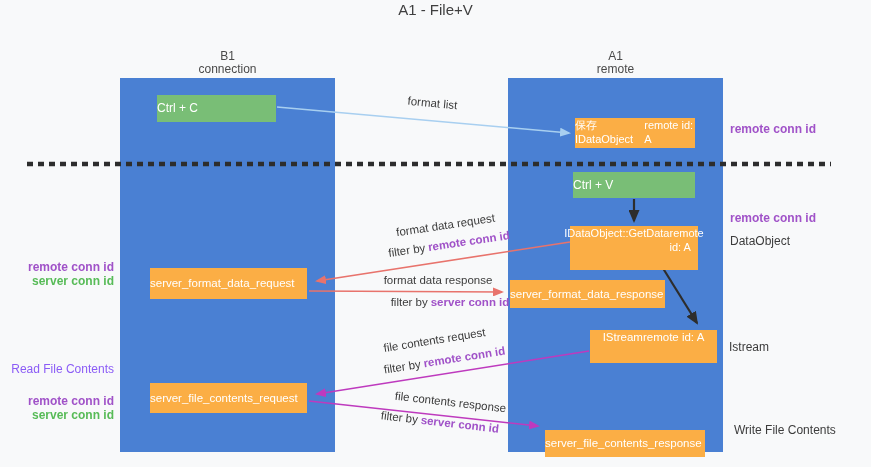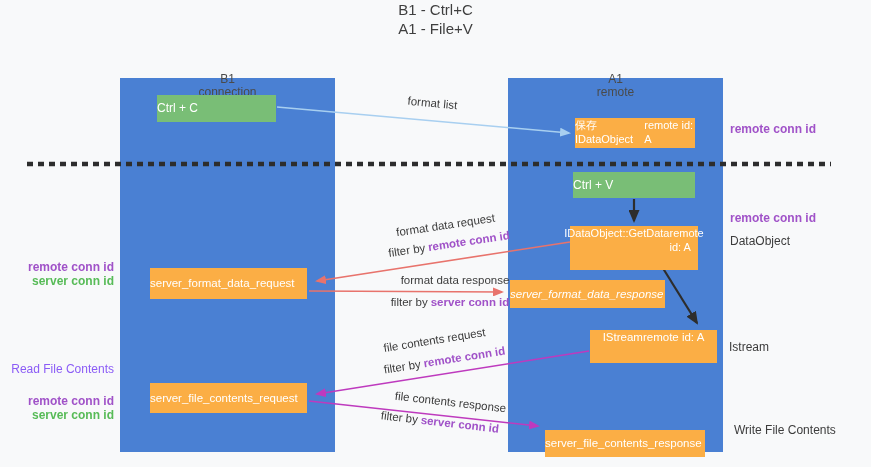--- a/index.html
+++ b/index.html
@@ -6,50 +6,50 @@
   .canvas{
     position:relative;width:871px;height:467px;overflow:hidden;
     background:#f8f9fa;
     font-family:"Liberation Sans",sans-serif;
     color:#3c3c3c;
   }
   .abs{position:absolute;}
   
   .title{left:0;top:6;width:871px;text-align:center;font-size:15px;line-height:19px;color:#3f3f3f;z-index:3;}
   
-  .colhdr{top:50px;width:215px;text-align:center;font-size:12px;line-height:13px;color:#4a4a4a;z-index:3;margin-top:23px;}
+  .colhdr{top:50px;width:215px;text-align:center;font-size:12px;line-height:13px;color:#4a4a4a;z-index:3;}
   .colhdr.left{left:120px;} .colhdr.right{left:508px;}
   
   .column{top:78px;width:215px;height:374px;background:#4a80d3;z-index:1;}
   .column.left{left:120px;} .column.right{left:508px;}
   
   .overlay{left:0;top:0;z-index:2;pointer-events:none;}
   
   .node{z-index:3;text-align:left;color:#fff;font-size:11.5px;}
   .green{background:#79be76;}
   .orange{background:#fbae45;}
   .two{display:flex;justify-content:center;line-height:14px;font-size:11px;}
   .n-ctrlc{left:157px;top:95px;width:119px;height:27px;line-height:27px;font-size:12px;}
   .n-save{left:575px;top:118px;width:120px;height:30px;}
   .n-ctrlv{left:573px;top:172px;width:122px;height:26px;line-height:26px;font-size:12px;}
   .n-getdata{left:570px;top:226px;width:128px;height:44px;}
   .n-istream{left:590px;top:330px;width:127px;height:33px;line-height:15px;font-size:11.5px;}
   .n-freq{left:150px;top:268px;width:157px;height:31px;line-height:31px;}
-  .n-fresp{left:510px;top:280px;width:155px;height:28px;line-height:28px;font-style:italic;}
+  .n-fresp{left:510px;top:280px;width:155px;height:28px;line-height:28px;}
   .n-creq{left:150px;top:383px;width:157px;height:30px;line-height:30px;}
   .n-cresp{left:545px;top:430px;width:160px;height:27px;line-height:27px;}
   
   .mlabel{z-index:3;text-align:center;font-size:11.5px;color:#3c3c3c;white-space:nowrap;}
   .purple{color:#a052c8;font-weight:bold;}
   .greentxt{color:#57bb57;font-weight:bold;}
   .fb{margin-right:3px;}
   .l-formatlist{left:375px;top:97px;width:115px;transform:rotate(5.5deg);}
   .l-fdr{left:383px;top:219px;width:125px;transform:rotate(-8.5deg);}
   .l-fbr1{left:375px;top:238px;width:148px;transform:rotate(-8.5deg);}
-  .l-fdresp{left:377px;top:274px;width:122px;margin-left:17px;}
+  .l-fdresp{left:377px;top:274px;width:122px;}
   .l-fbs1{left:386px;top:296px;width:128px;}
   .l-fcr{left:372px;top:334px;width:125px;transform:rotate(-9deg);}
   .l-fbr2{left:372px;top:354px;width:145px;transform:rotate(-9deg);}
   .l-fcresp{left:388px;top:396px;width:125px;transform:rotate(6.5deg);}
   .l-fbs2{left:375px;top:416px;width:130px;transform:rotate(6.5deg);}
   
   .rlabel{left:730px;z-index:3;font-size:12px;white-space:nowrap;}
   .r-rci1{top:122px;} .r-rci2{top:211px;}
   .r-dataobject{top:234px;color:#3c3c3c;}
   .r-istream{left:729px;top:340px;color:#3c3c3c;}
@@ -58,21 +58,20 @@
   .l-pair1{top:260px;}
   .l-read{top:362px;color:#8b5cf6;}
   .l-pair2{top:394px;}
 </style>
 </head>
 <body>
 
 <div class="canvas">
 
   <div class="abs title">
-    <div>B1 - Ctrl+C</div>
     <div>A1 - File+V</div>
   </div>
 
   <div class="abs colhdr left">
     <div>B1</div>
     <div>connection</div>
   </div>
   <div class="abs colhdr right">
     <div>A1</div>
     <div>remote</div>

